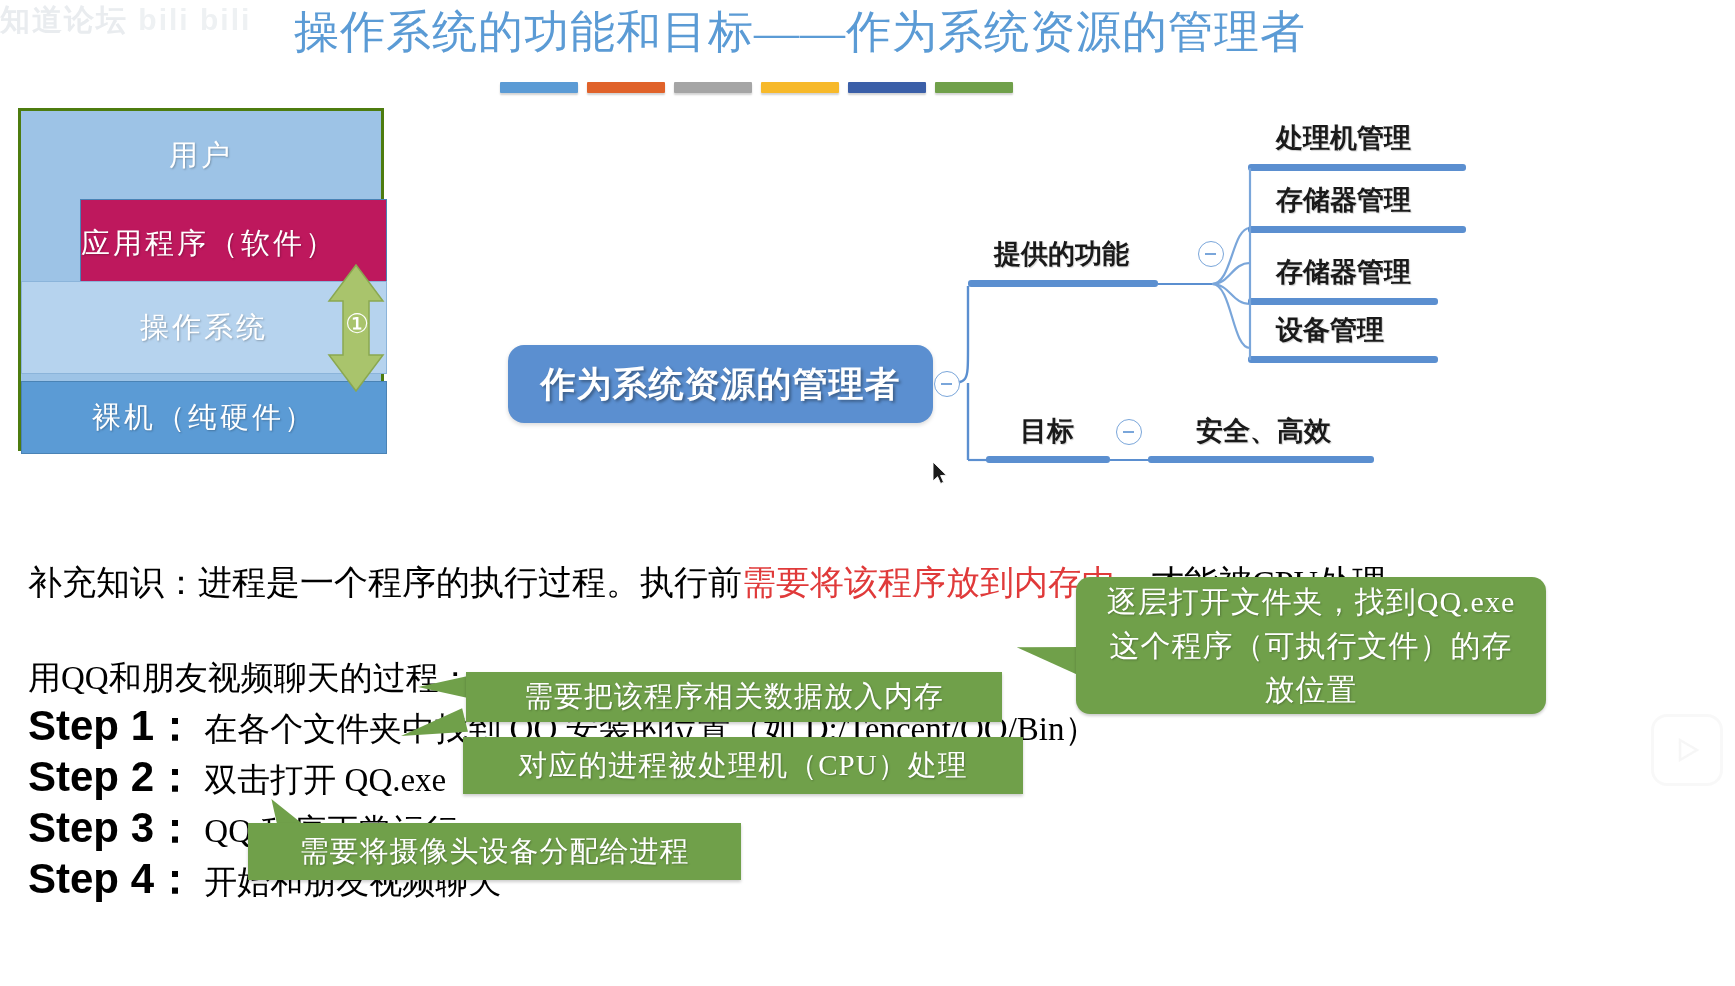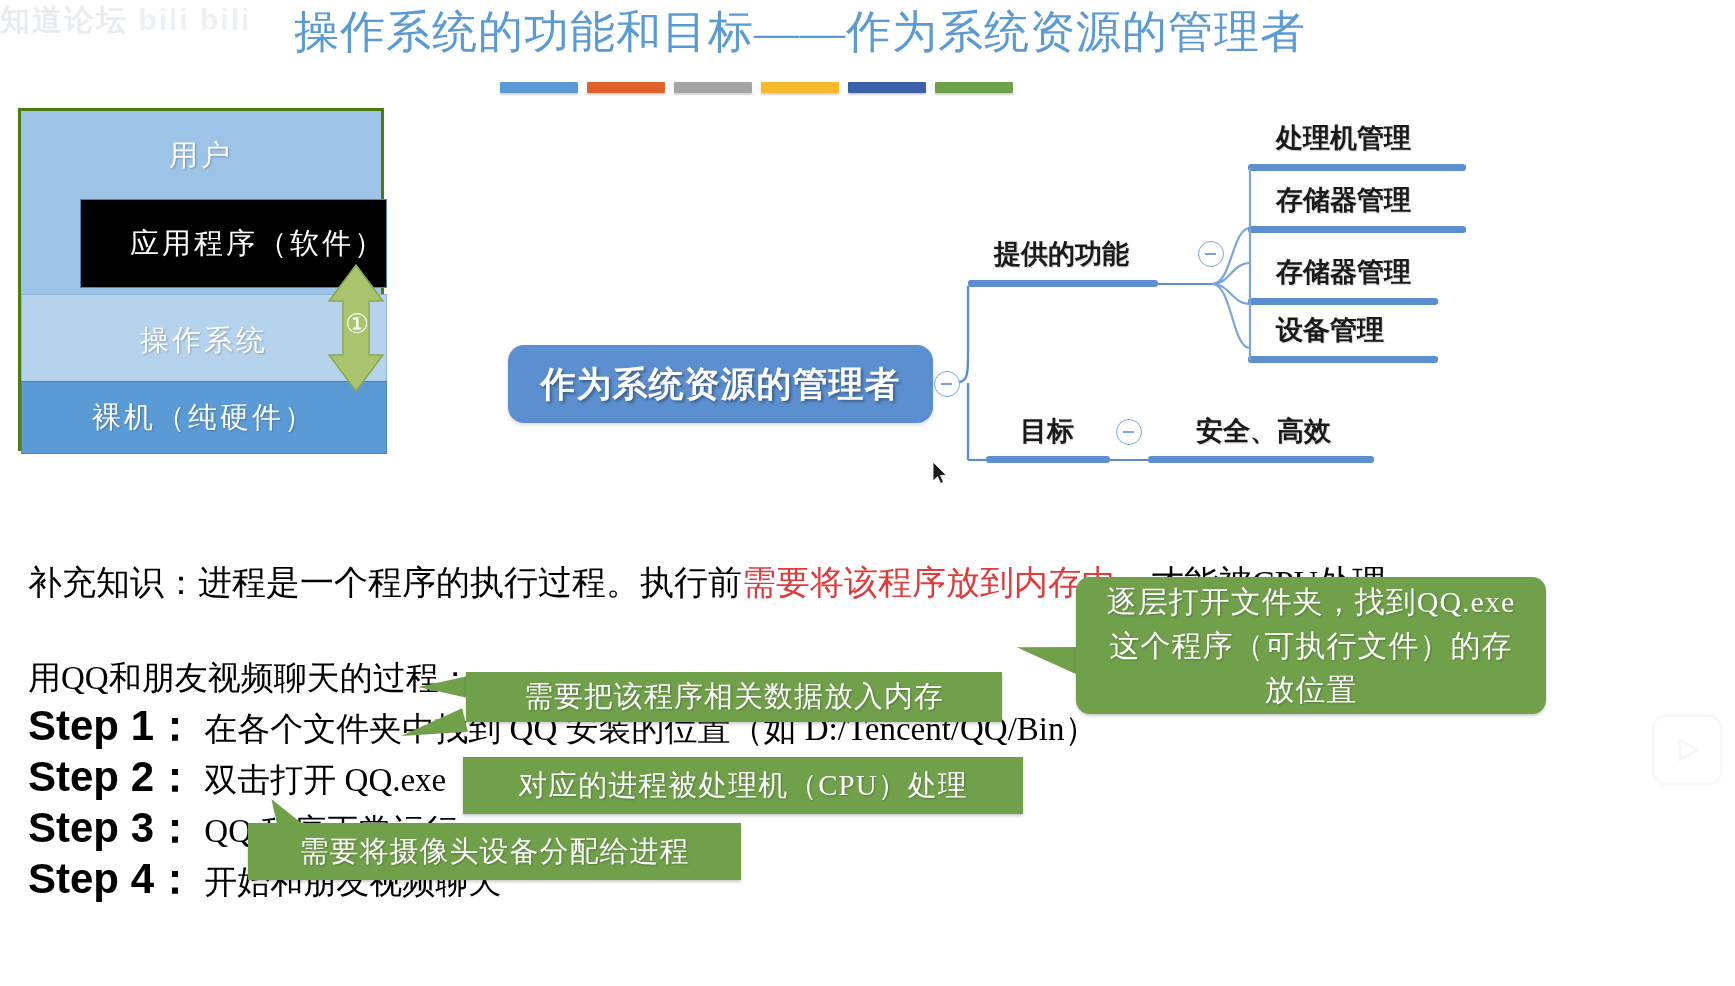--- a/index.html
+++ b/index.html
@@ -71,27 +71,27 @@
     white-space: nowrap;
   }
   #layer-user {
     position: absolute; left: 0; top: 0;
     width: 100%; height: 90px;
     display: flex; align-items: center; justify-content: center;
   }
   #layer-app {
     position: absolute; left: 59px; top: 88px;
     width: 307px; height: 89px;
-    background: #000000;
+    background: #be185d;
     border: 1px solid #4a83b5;
     box-sizing: border-box;
-    display: flex; align-items: center; justify-content: flex-end;
+    display: flex; align-items: center; justify-content: flex-start;
   }
   #layer-os {
-    position: absolute; left: 0; top: 183px;
+    position: absolute; left: 0; top: 170px;
     width: 366px; height: 93px;
     background: #b6d3ee;
     border: 1px solid #8bb4da;
     box-sizing: border-box;
     display: flex; align-items: center; justify-content: center;
   }
   #layer-os .layer-label { color:#ffffff; }
   #layer-hw {
     position: absolute; left: 0; top: 270px;
     width: 366px; height: 73px;
@@ -220,21 +220,20 @@
   #tail-a {
     left: 418px; top: 676px;
     border-top: 11px solid transparent;
     border-bottom: 11px solid transparent;
     border-right: 50px solid #70a04a;
   }
   #callout-b {
     left: 463px; top: 737px;
     width: 560px; height: 57px;
     font-size: 29px;
-    margin-top: 20px;
   }
   #tail-b {
     left: 400px; top: 716px;
     border-top: 12px solid transparent;
     border-bottom: 12px solid transparent;
     border-right: 66px solid #70a04a;
     transform: rotate(-14deg);
   }
   #callout-c {
     left: 248px; top: 823px;

